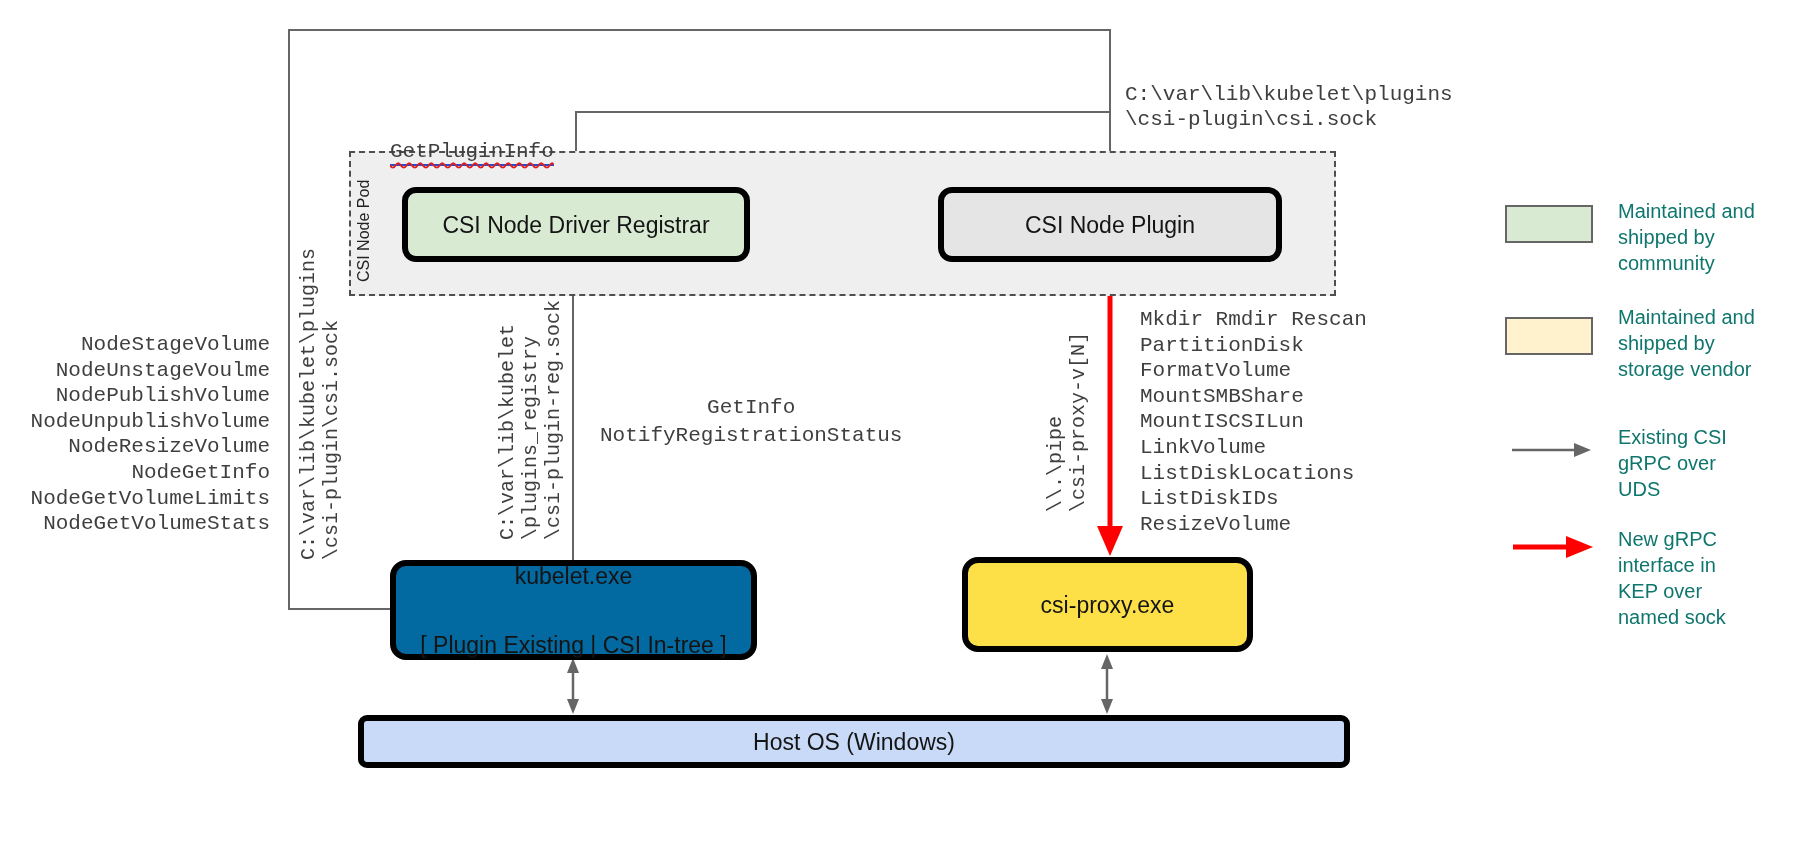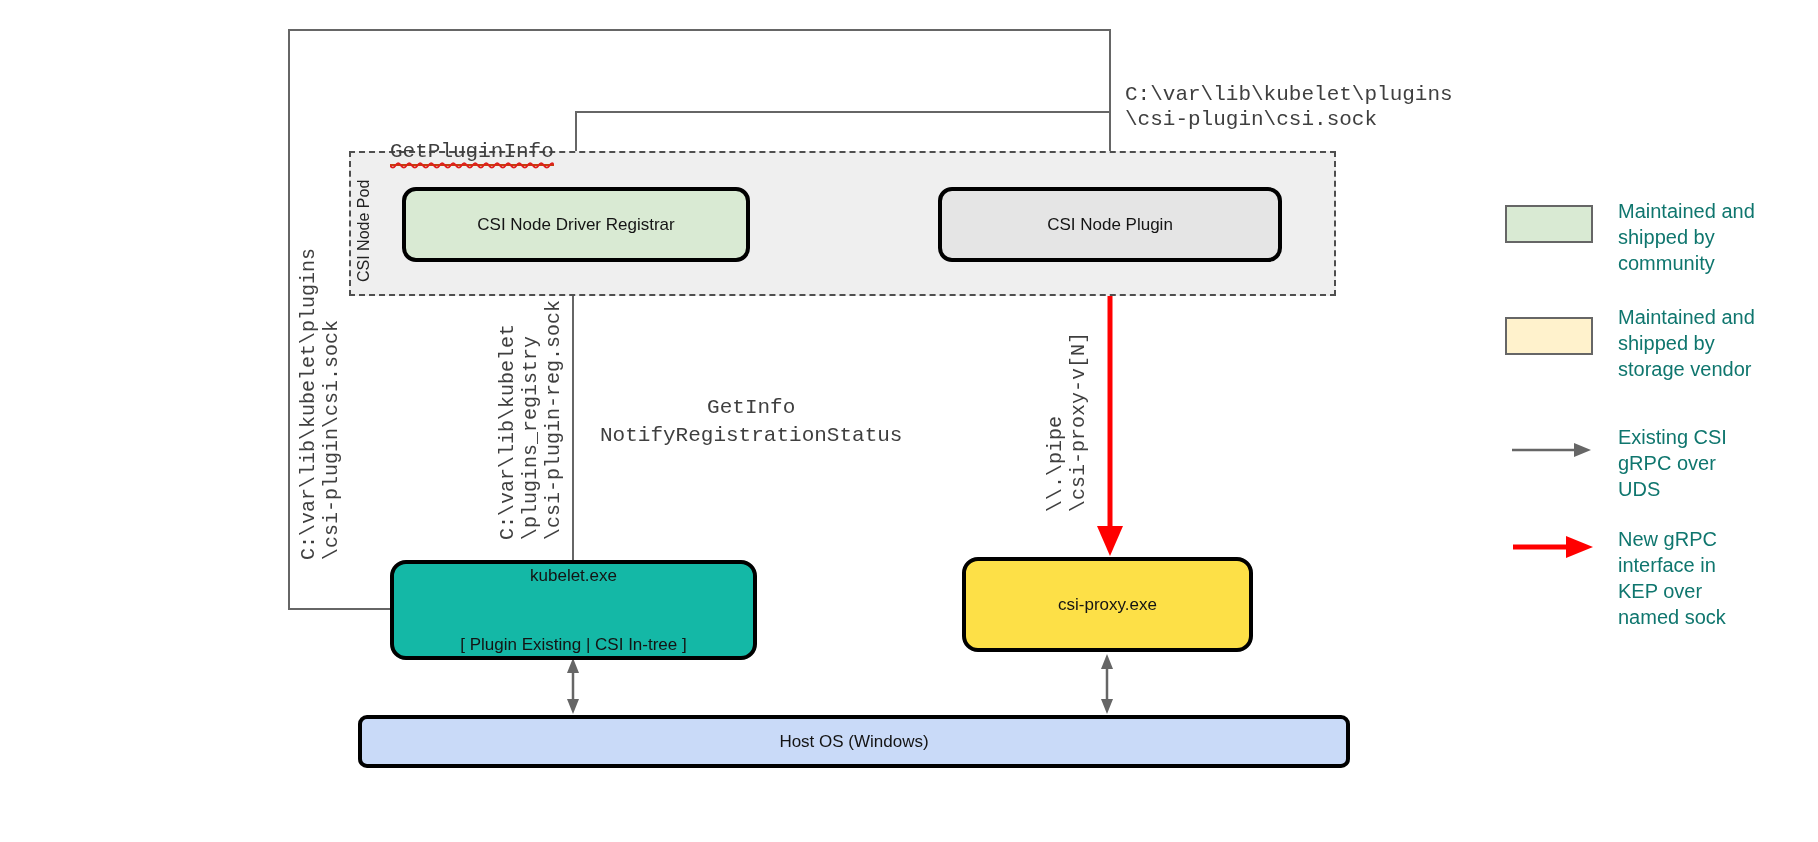--- a/index.html
+++ b/index.html
@@ -5,21 +5,21 @@
   html,body{margin:0;padding:0;background:#ffffff;}
   .canvas{
     position:relative;width:1818px;height:842px;background:#ffffff;overflow:hidden;
     font-family:"Liberation Sans",sans-serif;color:#111;
   }
   svg.connectors{position:absolute;left:0;top:0;width:1818px;height:842px;}
 
   
   .node{
     position:absolute;display:flex;flex-direction:column;align-items:center;justify-content:center;
-    border:4px solid #000000;border-radius:14px;font-size:17px;color:#141414;text-align:center;
+    border:6px solid #000000;border-radius:14px;font-size:23px;color:#141414;text-align:center;
     box-sizing:border-box;line-height:26px;
   }
   .pod{
     position:absolute;left:349px;top:151px;width:987px;height:145px;
     background:#efefef;border:2px dashed #4f4f4f;box-sizing:border-box;
   }
   .registrar{left:402px;top:187px;width:348px;height:75px;background:#d9ead3;}
   .plugin{left:938px;top:187px;width:344px;height:75px;background:#fff2cc;}
   .kubelet{left:390px;top:560px;width:367px;height:100px;background:#d9ead3;border-radius:16px;}
   .csiproxy{left:962px;top:557px;width:291px;height:95px;background:#d9ead3;border-radius:16px;}
@@ -36,21 +36,21 @@
   }
   .pod-label{
     position:absolute;left:355px;top:282px;font-family:"Liberation Sans",sans-serif;
     font-size:16px;color:#222;transform:rotate(-90deg);transform-origin:0 0;white-space:nowrap;
   }
   .node-methods{left:10px;top:332px;width:260px;text-align:right;}
   .proxy-methods{left:1140px;top:307px;}
   .reg-methods{left:600px;top:394px;line-height:28px;text-align:center;}
   .sock-top{left:1125px;top:82px;line-height:25px;}
   .gpi{left:390px;top:113px;}
-  .gpi .u{display:inline-block;line-height:1.15;border-bottom:2px solid #c2410c;}
+  .gpi .u{display:inline-block;line-height:1.15;border-bottom:2px solid #1d4ed8;}
   .gpi .w{text-decoration:underline;text-decoration-style:wavy;text-decoration-color:#e01e1e;
           text-decoration-thickness:2px;text-underline-offset:5px;}
 
   
   .swatch{position:absolute;width:88px;height:38px;border:2px solid #666;box-sizing:border-box;}
   .legend-label{
     position:absolute;left:1618px;font-size:20px;line-height:26px;color:#0f766e;white-space:pre-line;
   }
 </style>
 </head>
@@ -87,21 +87,21 @@
 
   <div class="pod" style="background-color: rgb(239, 239, 239);"></div>
   <div class="pod-label">CSI Node Pod</div>
 
   <div class="node registrar" style="background-color: rgb(217, 234, 211);">
     <span>CSI Node Driver Registrar</span>
   </div>
   <div class="node plugin" style="background-color: #e5e5e5;">
     <span>CSI Node Plugin</span>
   </div>
-  <div class="node kubelet" style="background-color: #14b8a6; gap: 43px;">
+  <div class="node kubelet" style="background-color: #0369a1; gap: 43px;">
     <span>kubelet.exe</span>
     <span>[ Plugin Existing | CSI In-tree ]</span>
   </div>
   <div class="node csiproxy" style="background-color: #fde047;">
     <span>csi-proxy.exe</span>
   </div>
   <div class="node hostos" style="background-color: rgb(201, 218, 248);">
     <span>Host OS (Windows)</span>
   </div>
 
@@ -111,22 +111,39 @@
   <div class="mono sock-top">C:\var\lib\kubelet\plugins
 \csi-plugin\csi.sock</div>
   <div class="rot" style="left:297px;top:560px;">C:\var\lib\kubelet\plugins
 \csi-plugin\csi.sock</div>
   <div class="rot" style="left:496px;top:540px;">C:\var\lib\kubelet
 \plugins_registry
 \csi-plugin-reg.sock</div>
   <div class="rot" style="left:1044px;top:512px;">\\.\pipe
 \csi-proxy-v[N]</div>
 
+  <div class="mono node-methods">NodeStageVolume
+NodeUnstageVoulme
+NodePublishVolume
+NodeUnpublishVolume
+NodeResizeVolume
+NodeGetInfo
+NodeGetVolumeLimits
+NodeGetVolumeStats</div>
   <div class="mono reg-methods">GetInfo
 NotifyRegistrationStatus</div>
+  <div class="mono proxy-methods">Mkdir Rmdir Rescan
+PartitionDisk
+FormatVolume
+MountSMBShare
+MountISCSILun
+LinkVolume
+ListDiskLocations
+ListDiskIDs
+ResizeVolume</div>
 
   <div class="swatch" style="left: 1505px; top: 205px; background-color: rgb(217, 234, 211);"></div>
   <div class="legend-label" style="top:198px;">Maintained and
 shipped by
 community</div>
   <div class="swatch" style="left: 1505px; top: 317px; background-color: rgb(255, 242, 204);"></div>
   <div class="legend-label" style="top:304px;">Maintained and
 shipped by
 storage vendor</div>
   <div class="legend-label" style="top:424px;">Existing CSI

